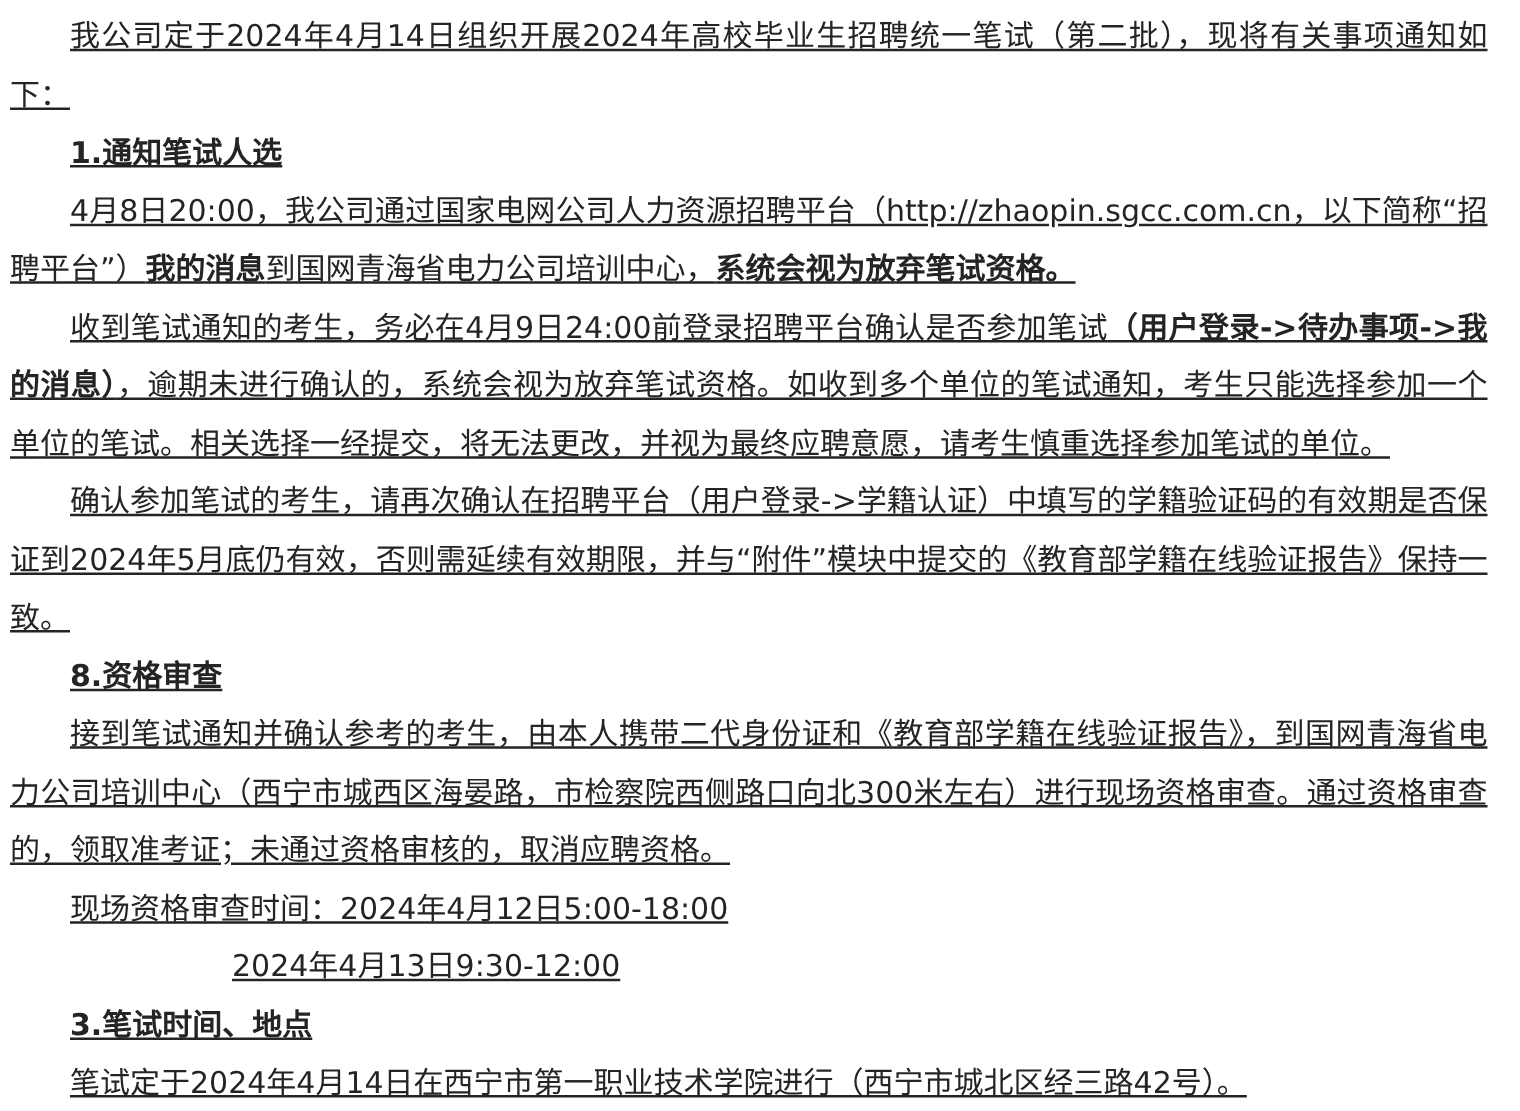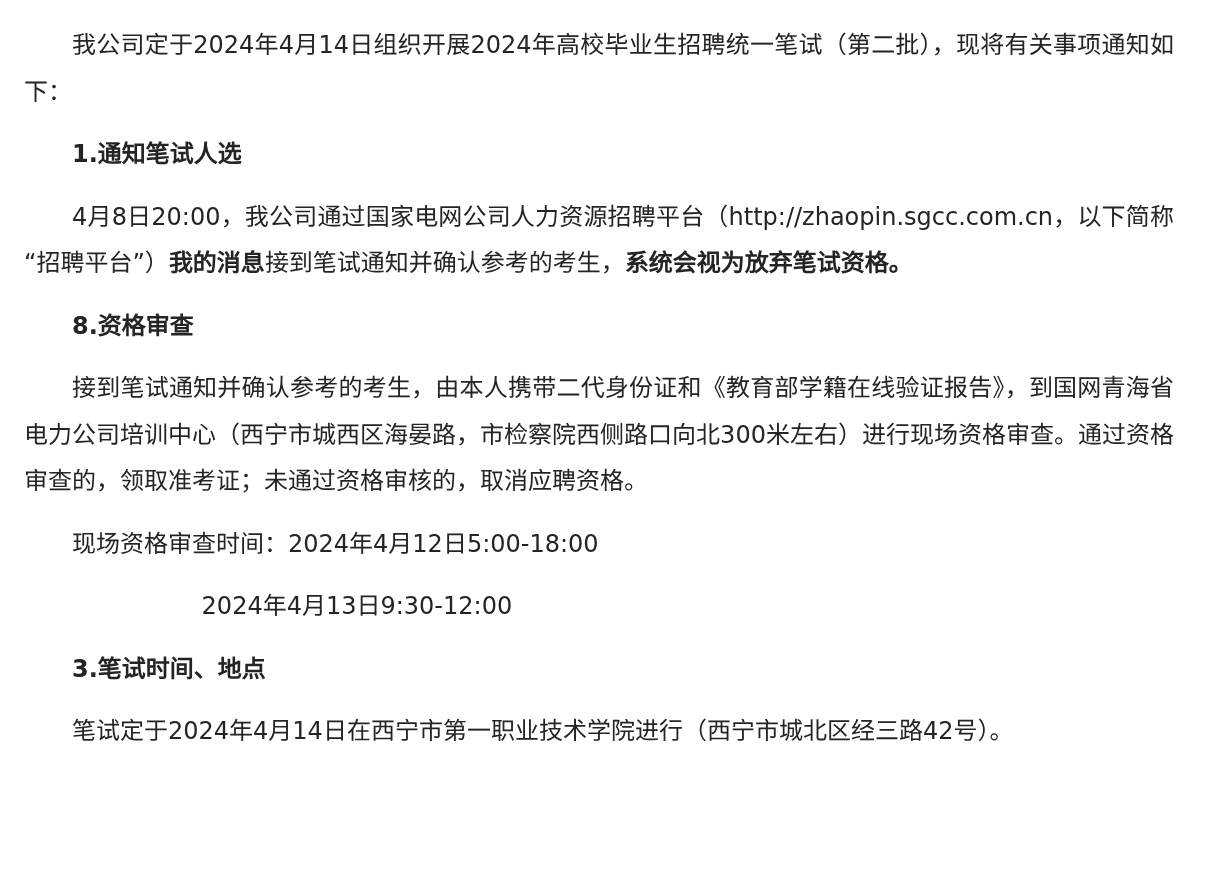--- a/index.html
+++ b/index.html
@@ -13,40 +13,43 @@
     width: 1216px;
     min-height: 889px;
     padding: 6px 26px 10px 8px;
     font-family: "DejaVu Sans", "Liberation Sans", sans-serif;
     font-size: 24px;
     line-height: 46.5px;
     color: #242424;
     text-align: justify;
   }
   .doc p {
-    margin: 16px;
+    margin: 0;
     padding: 0;
     text-indent: 2em;
+    text-decoration: underline;
   }
   .doc p.heading {
     font-weight: 700;
   }
   .doc p.body-deep-indent {
     text-indent: 7.4em;
   }
   .doc span.bold {
     font-weight: 700;
   }
 </style>
 </head>
 <body>
 
 <main class="doc" style="background: rgb(255, 255, 255); color: rgb(36, 36, 36);">
     <p class="body"><span class="">我公司定于2024年4月14日组织开展2024年高校毕业生招聘统一笔试（第二批），现将有关事项通知如下：</span></p>
     <p class="heading"><span class="bold">1.通知笔试人选</span></p>
-    <p class="body"><span class="">4月8日20:00，我公司通过国家电网公司人力资源招聘平台（http://zhaopin.sgcc.com.cn，以下简称“招聘平台”）</span><span class="bold">我的消息</span><span class="">接到笔试通知并确认参考的考生，</span><span class="bold">系统会视为放弃笔试资格。</span></p>
+    <p class="body"><span class="">4月8日20:00，我公司通过国家电网公司人力资源招聘平台（http://zhaopin.sgcc.com.cn，以下简称“招聘平台”）</span><span class="bold">我的消息</span><span class="">到国网青海省电力公司培训中心，</span><span class="bold">系统会视为放弃笔试资格。</span></p>
+    <p class="body"><span class="">收到笔试通知的考生，务必在4月9日24:00前登录招聘平台确认是否参加笔试</span><span class="bold">（用户登录-&gt;待办事项-&gt;我的消息）</span><span class="">，逾期未进行确认的，系统会视为放弃笔试资格。如收到多个单位的笔试通知，考生只能选择参加一个单位的笔试。相关选择一经提交，将无法更改，并视为最终应聘意愿，请考生慎重选择参加笔试的单位。</span></p>
+    <p class="body"><span class="">确认参加笔试的考生，请再次确认在招聘平台（用户登录-&gt;学籍认证）中填写的学籍验证码的有效期是否保证到2024年5月底仍有效，否则需延续有效期限，并与“附件”模块中提交的《教育部学籍在线验证报告》保持一致。</span></p>
     <p class="heading"><span class="bold">8.资格审查</span></p>
     <p class="body"><span class="">接到笔试通知并确认参考的考生，由本人携带二代身份证和《教育部学籍在线验证报告》，到国网青海省电力公司培训中心（西宁市城西区海晏路，市检察院西侧路口向北300米左右）进行现场资格审查。通过资格审查的，领取准考证；未通过资格审核的，取消应聘资格。</span></p>
     <p class="body"><span class="">现场资格审查时间：2024年4月12日5:00-18:00</span></p>
     <p class="body-deep-indent"><span class="">2024年4月13日9:30-12:00</span></p>
     <p class="heading"><span class="bold">3.笔试时间、地点</span></p>
     <p class="body"><span class="">笔试定于2024年4月14日在西宁市第一职业技术学院进行（西宁市城北区经三路42号）。</span></p>
   </main>
 
 </body></html>

